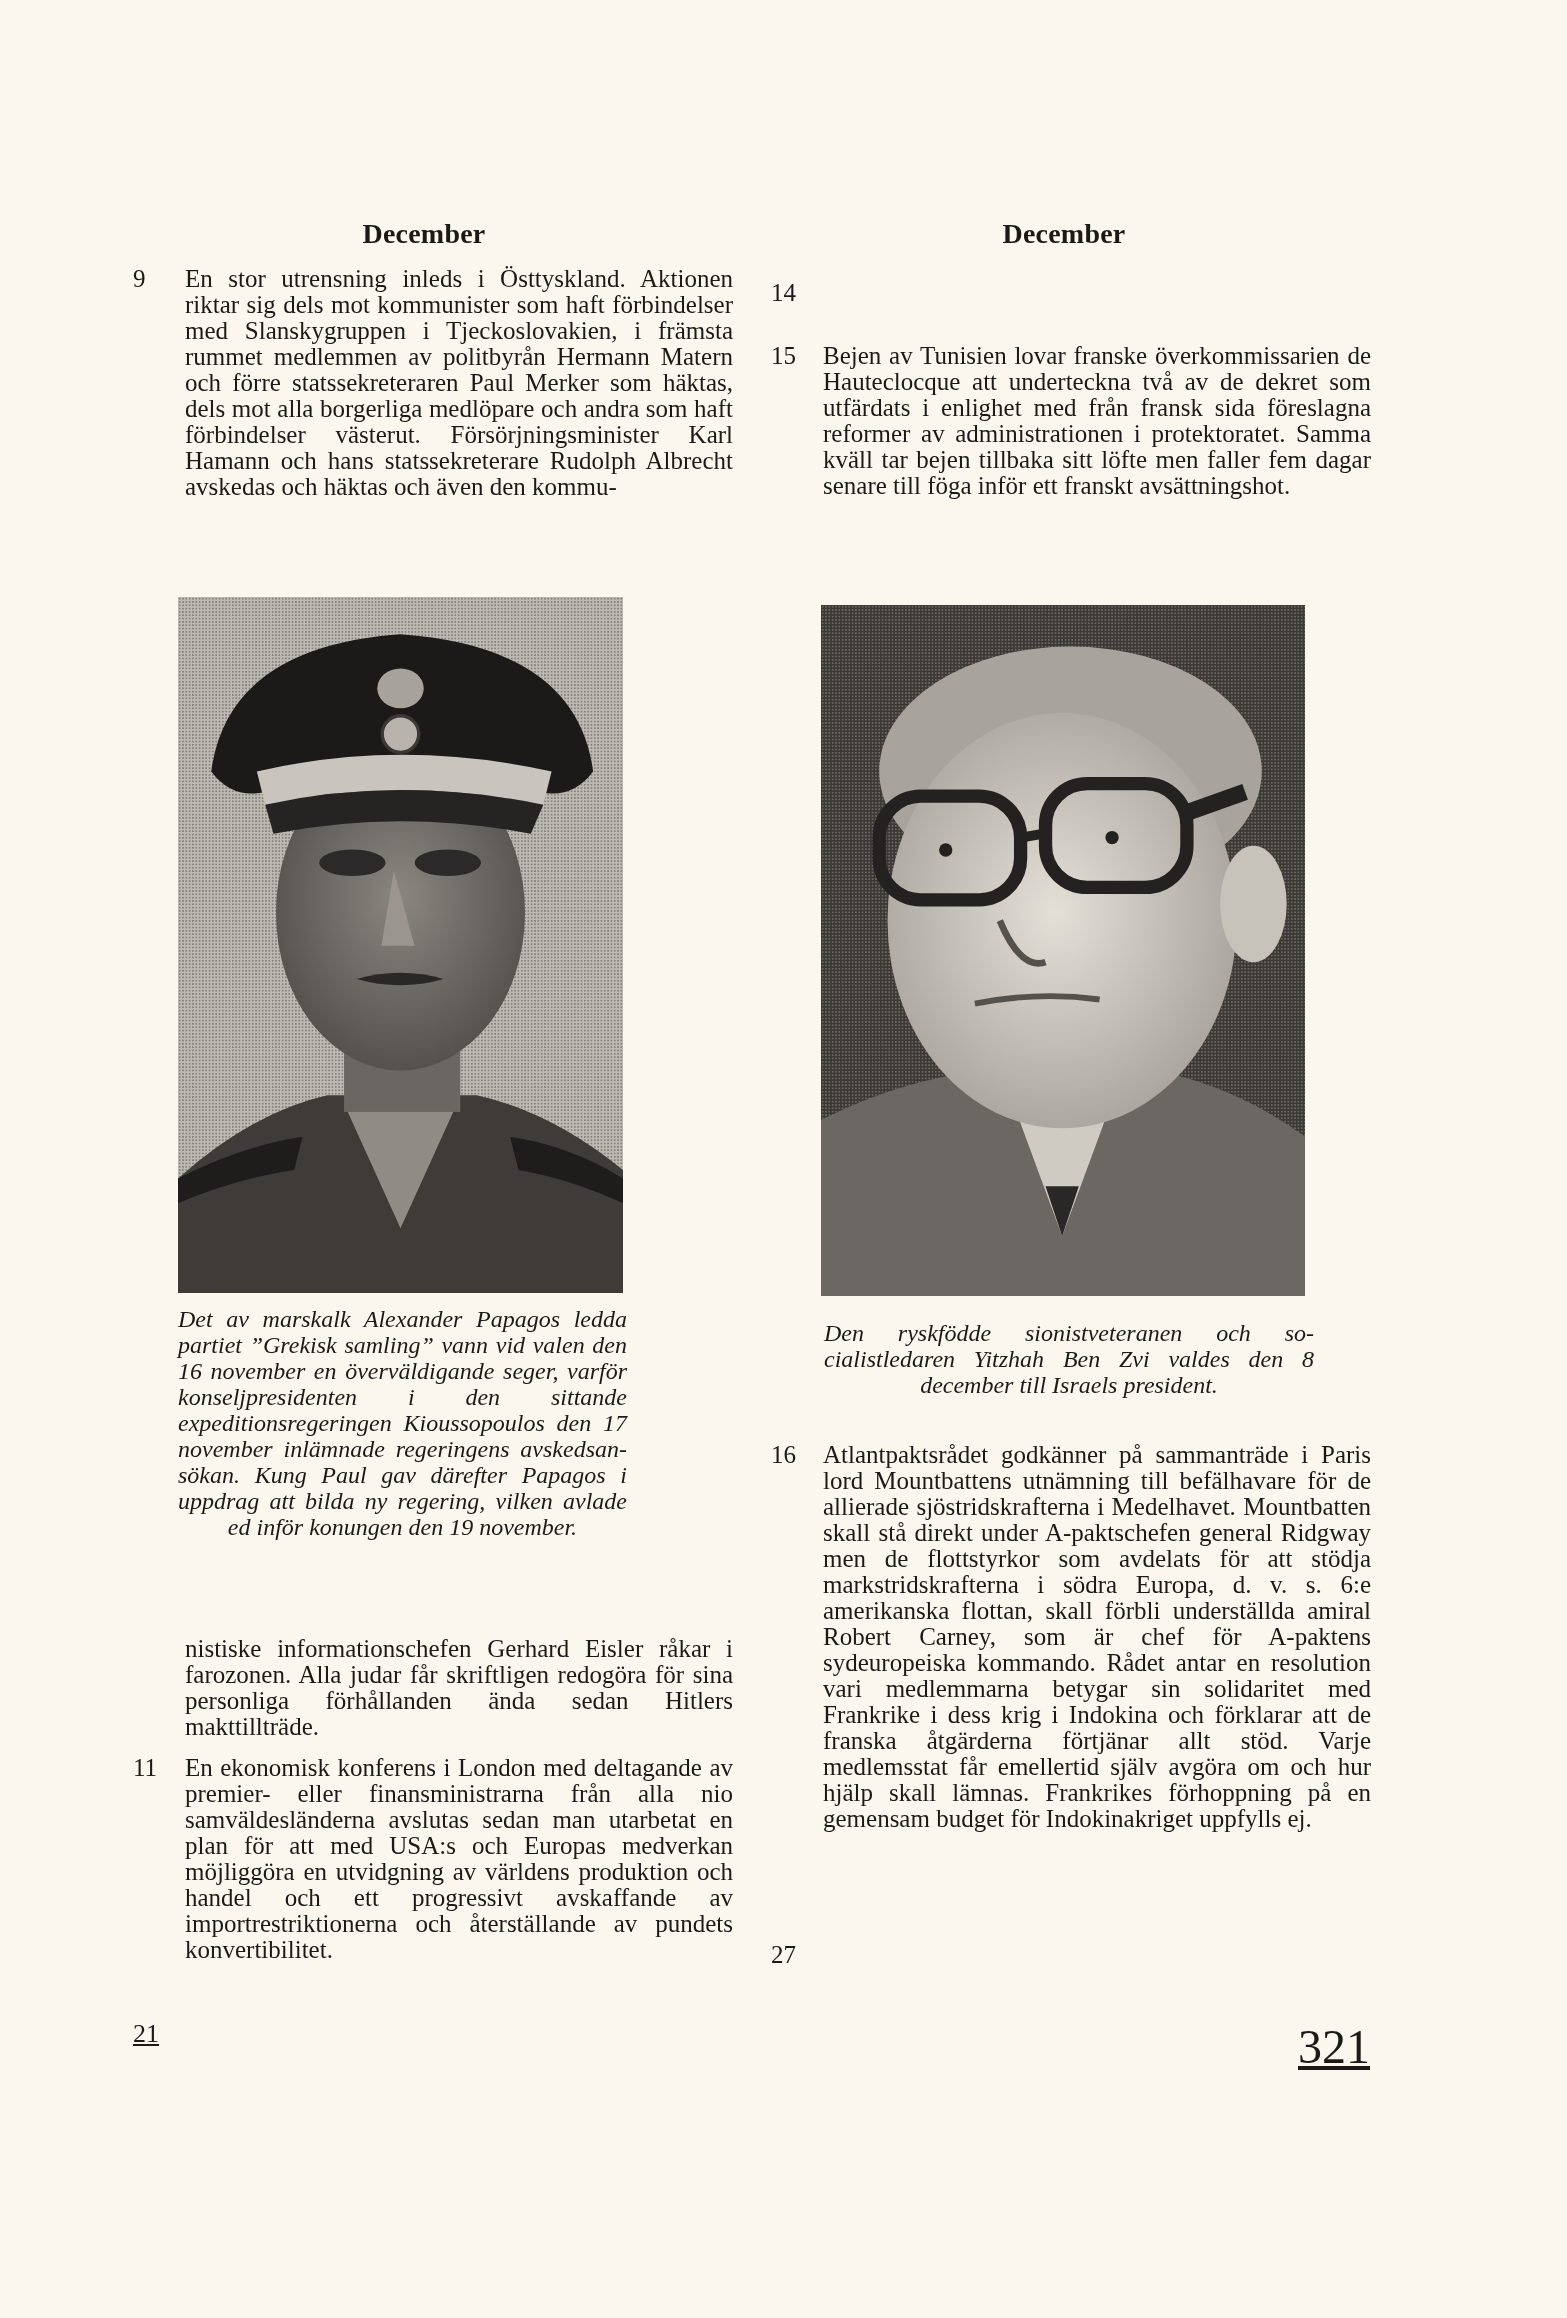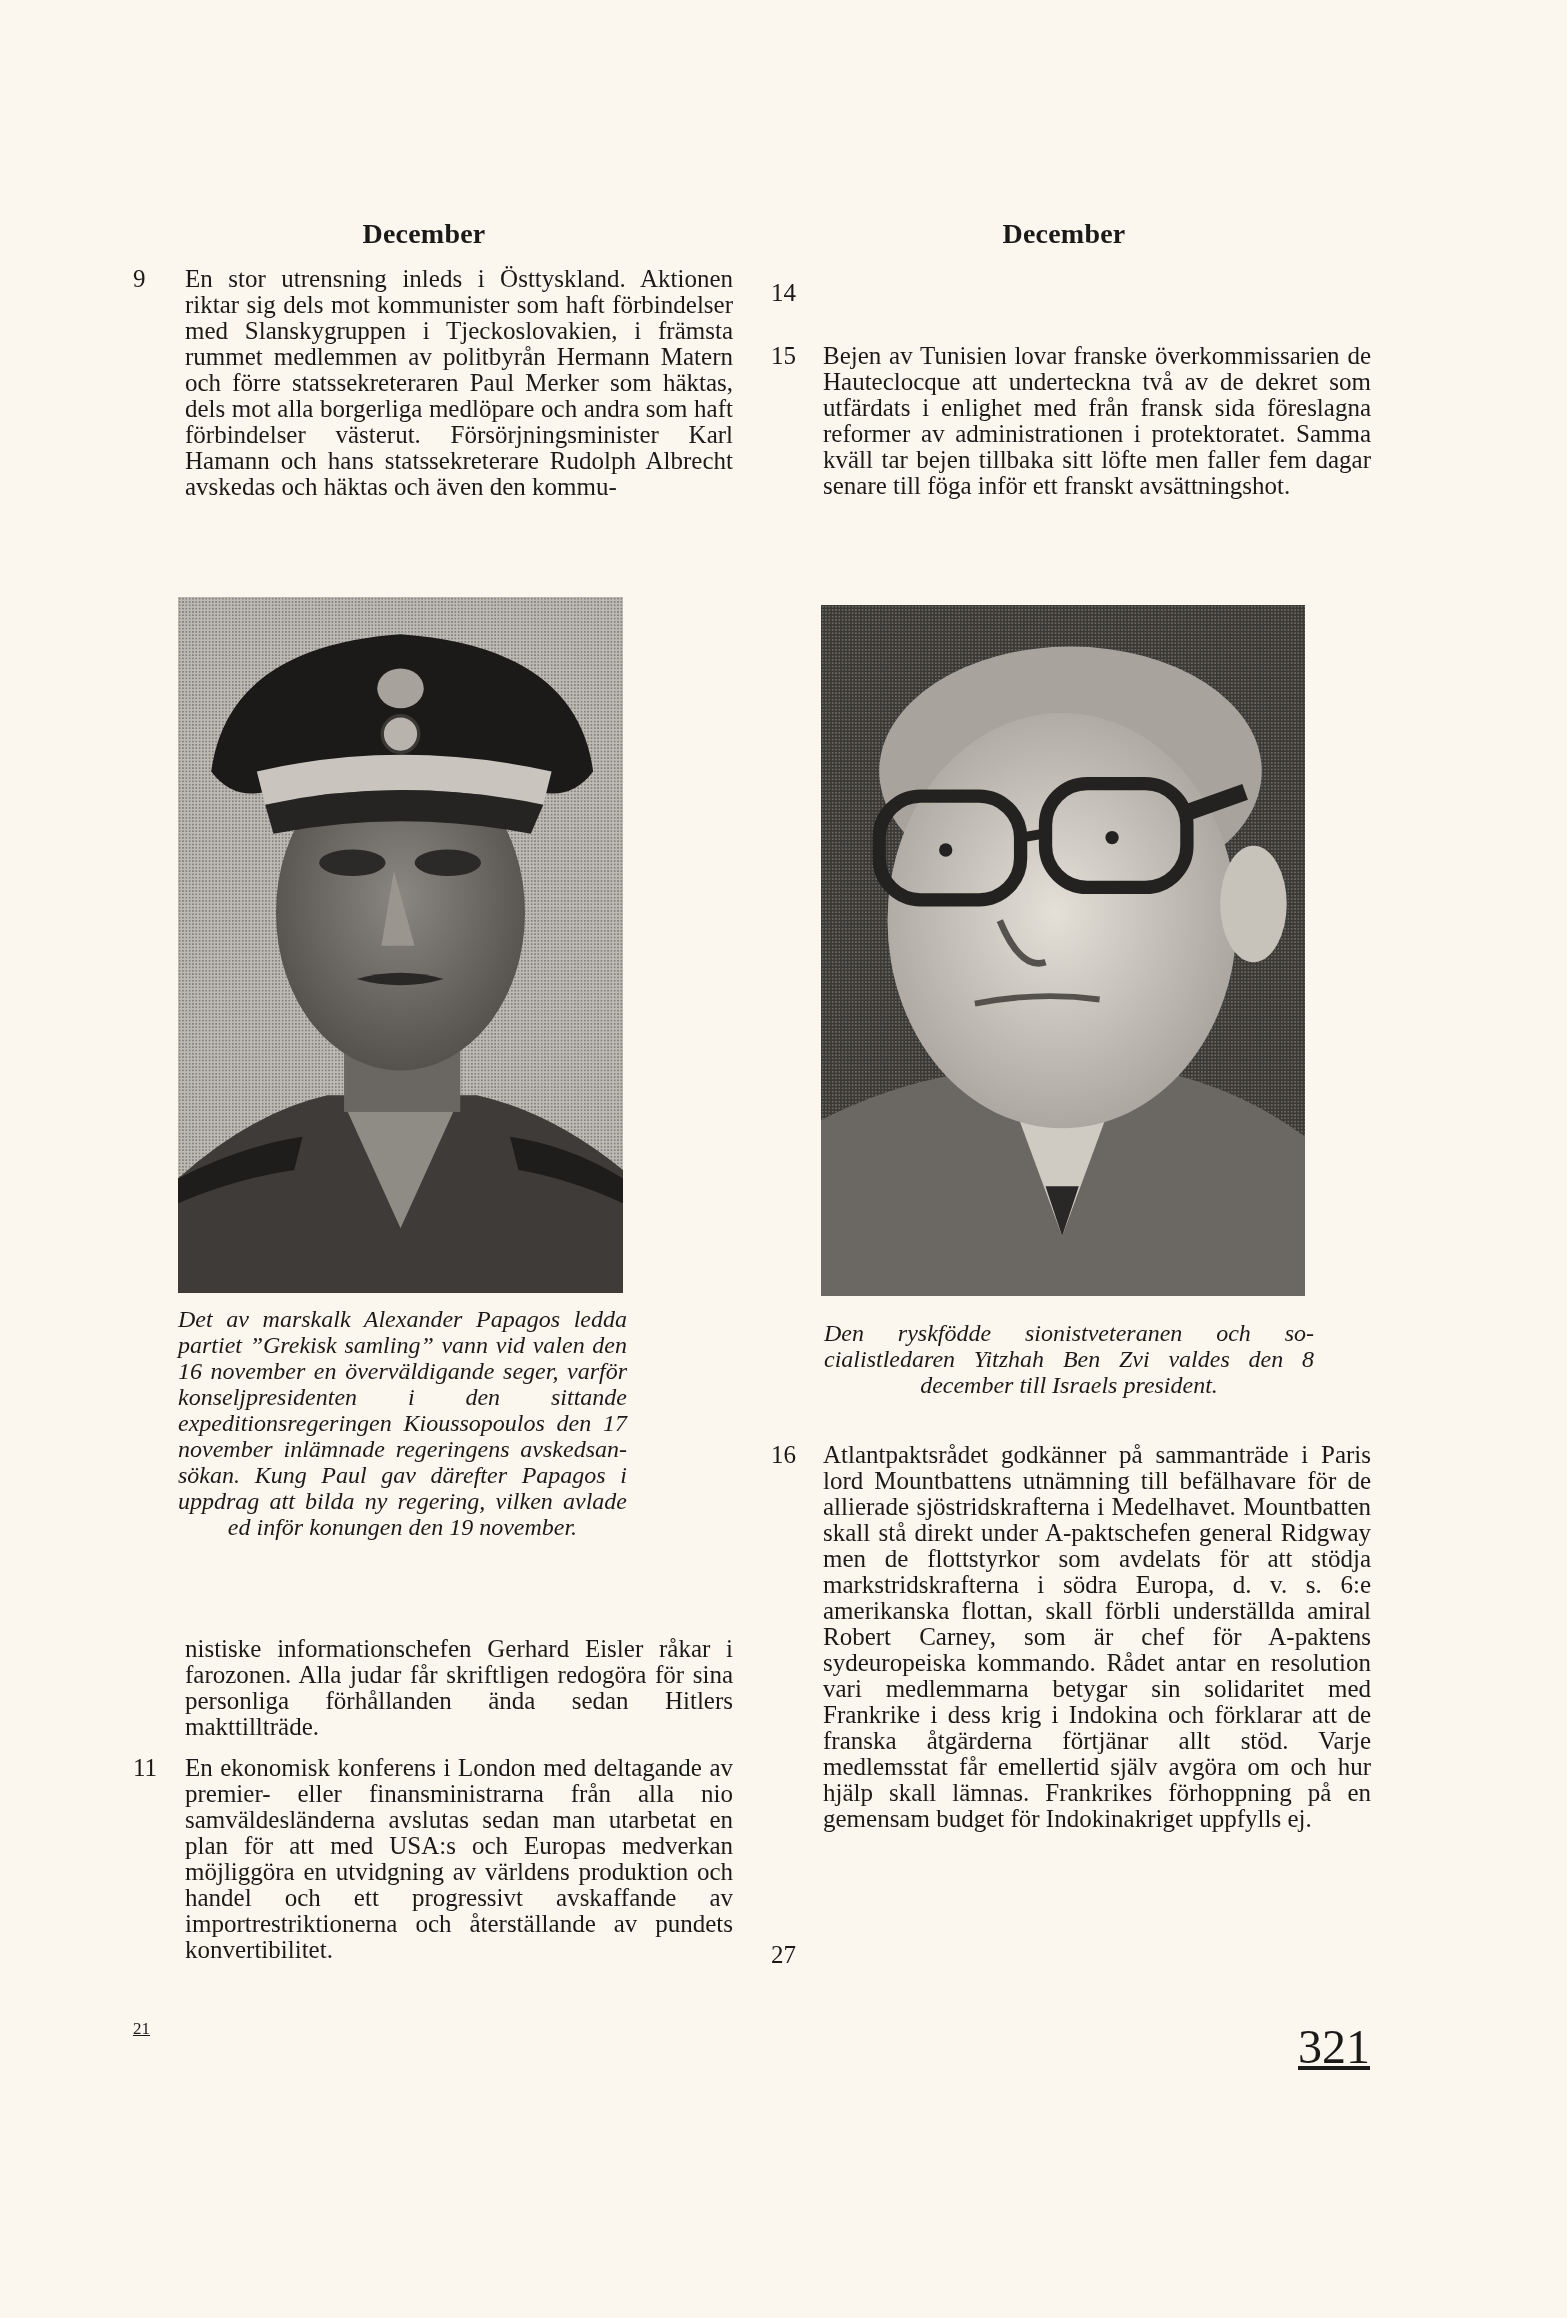--- a/index.html
+++ b/index.html
@@ -44,21 +44,21 @@
   .caption {
     position: absolute;
     font-style: italic;
     font-size: 24px;
     line-height: 26px;
     text-align: justify;
     text-align-last: center;
   }
   .page-marker {
     position: absolute;
-    font-size: 17px;
+    font-size: 26px;
     text-decoration: underline;
   }
   .page-number {
     position: absolute;
     font-size: 48px;
     text-decoration: underline;
   }
 </style>
 </head>
 <body>

